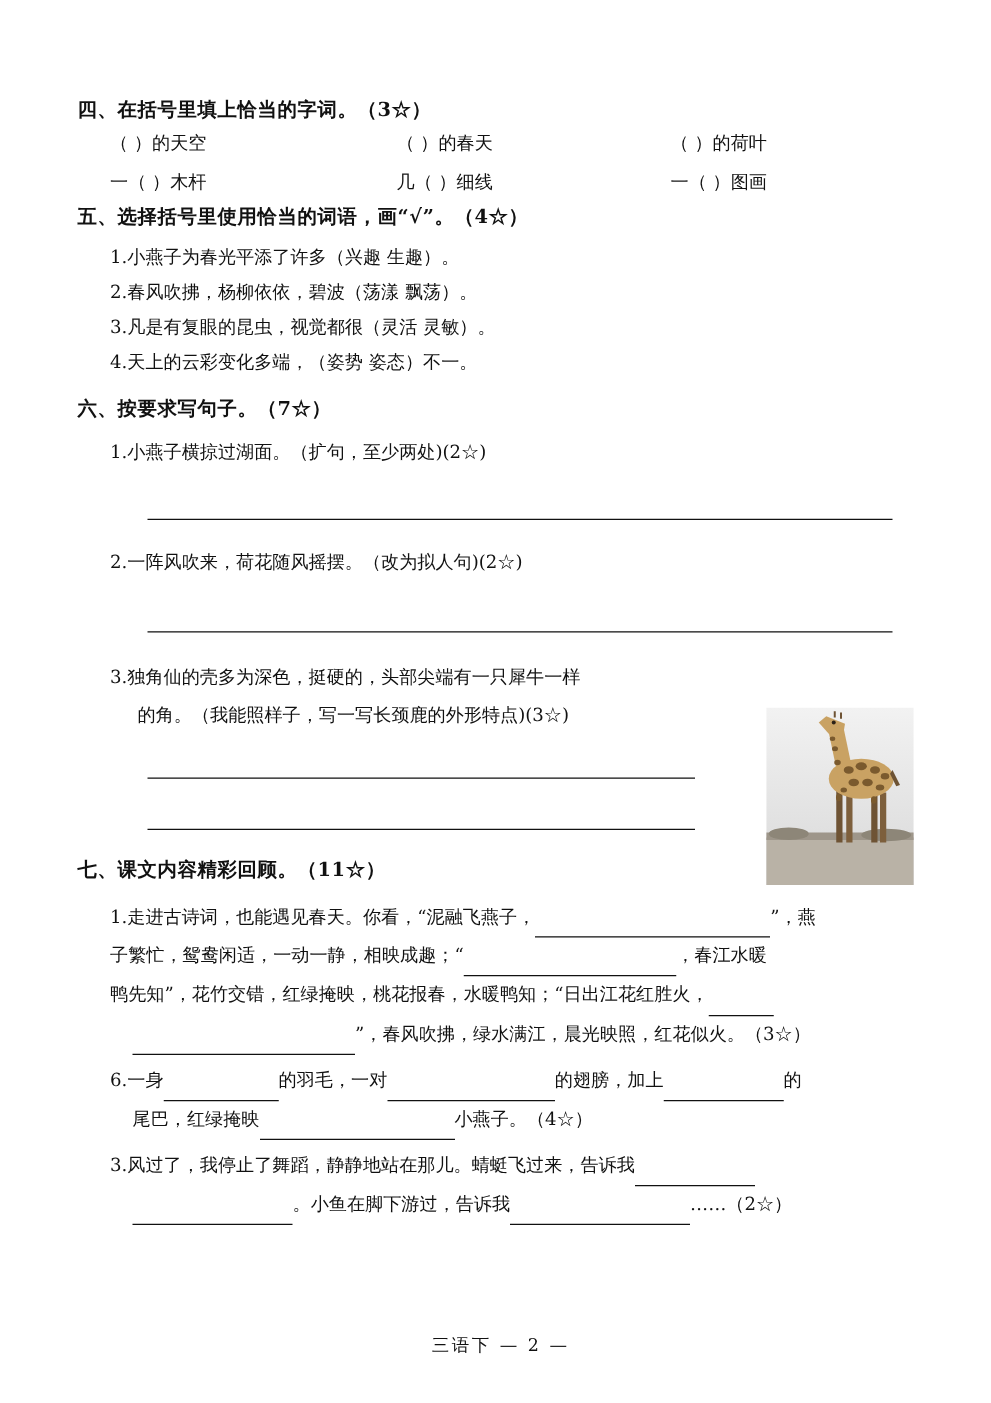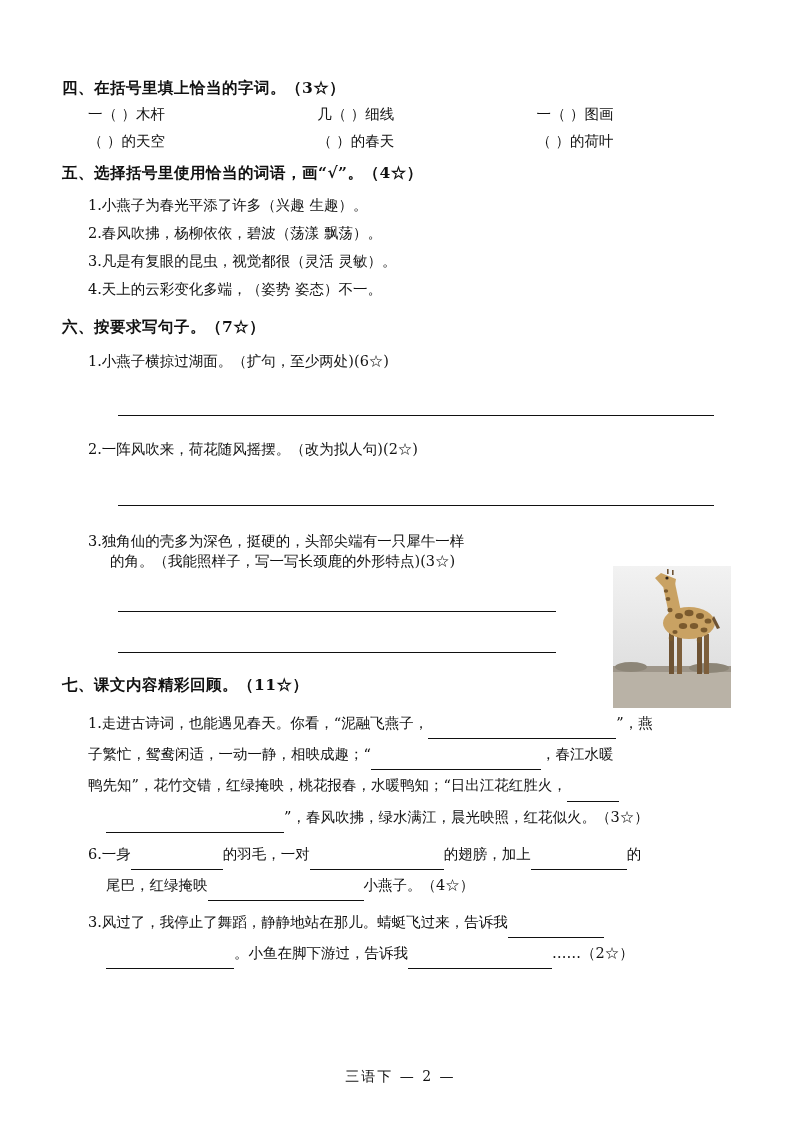--- a/index.html
+++ b/index.html
@@ -83,54 +83,54 @@
 </style>
 </head>
 <body>
 
 <div class="page">
 
   <div class="content">
 
     <div>
       <div class="sec-title">四、在括号里填上恰当的字词。（3☆）</div>
+      <div class="fill-3cols indent" style="margin-bottom:12px;">
+        <span class="c1">（        ）的天空</span>
+        <span class="c2">（        ）的春天</span>
+        <span class="c3">（        ）的荷叶</span>
+      </div>
       <div class="fill-3cols indent" style="margin-bottom:8px;">
         <span class="c1">一（        ）木杆</span>
         <span class="c2">几（        ）细线</span>
         <span class="c3">一（        ）图画</span>
-      </div>
-      <div class="fill-3cols indent" style="margin-bottom:12px;">
-        <span class="c1">（        ）的天空</span>
-        <span class="c2">（        ）的春天</span>
-        <span class="c3">（        ）的荷叶</span>
       </div>
     </div>
 
     <div style="margin-top:4px;">
       <div class="sec-title">五、选择括号里使用恰当的词语，画“√”。（4☆）</div>
       <div class="item" style="margin-top:12px;">1.小燕子为春光平添了许多（兴趣  生趣）。</div>
       <div class="item">2.春风吹拂，杨柳依依，碧波（荡漾  飘荡）。</div>
       <div class="item">3.凡是有复眼的昆虫，视觉都很（灵活  灵敏）。</div>
       <div class="item">4.天上的云彩变化多端，（姿势  姿态）不一。</div>
     </div>
 
     <div style="margin-top:18px;">
       <div class="sec-title">六、按要求写句子。（7☆）</div>
 
-      <div class="item" style="margin-top:14px;margin-bottom:0;">1.小燕子横掠过湖面。（扩句，至少两处)(6☆)</div>
+      <div class="item" style="margin-top:14px;margin-bottom:0;">1.小燕子横掠过湖面。（扩句，至少两处)(2☆)</div>
       <div class="blank-row" style="margin-top:34px;margin-bottom:16px;">
         <span class="blank-line bl-full"></span>
       </div>
 
       <div class="item" style="margin-bottom:0;">2.一阵风吹来，荷花随风摇摆。（改为拟人句)(2☆)</div>
       <div class="blank-row" style="margin-top:36px;margin-bottom:18px;">
         <span class="blank-line bl-full"></span>
       </div>
 
-      <div class="item" style="margin-bottom:1px;">3.独角仙的壳多为深色，挺硬的，头部尖端有一只犀牛一样</div>
+      <div class="item" style="margin-bottom:12px;">3.独角仙的壳多为深色，挺硬的，头部尖端有一只犀牛一样</div>
       <div class="item" style="padding-left:48px;margin-bottom:0;">的角。（我能照样子，写一写长颈鹿的外形特点)(3☆)</div>
       <div class="blank-row" style="margin-top:30px;margin-bottom:14px;">
         <span class="blank-line bl-short"></span>
       </div>
       <div class="blank-row" style="margin-top:22px;margin-bottom:14px;">
         <span class="blank-line bl-short"></span>
       </div>
     </div>
 
     <div style="margin-top:14px;">

